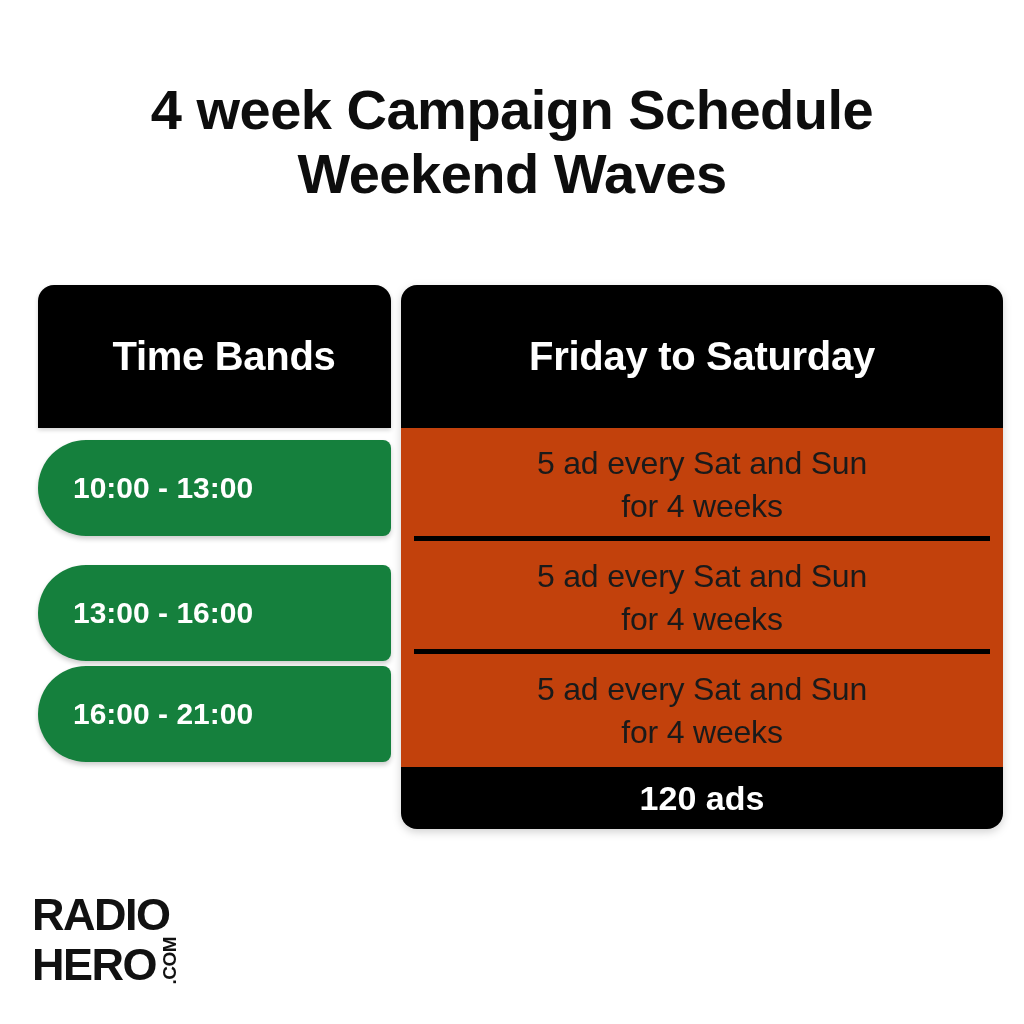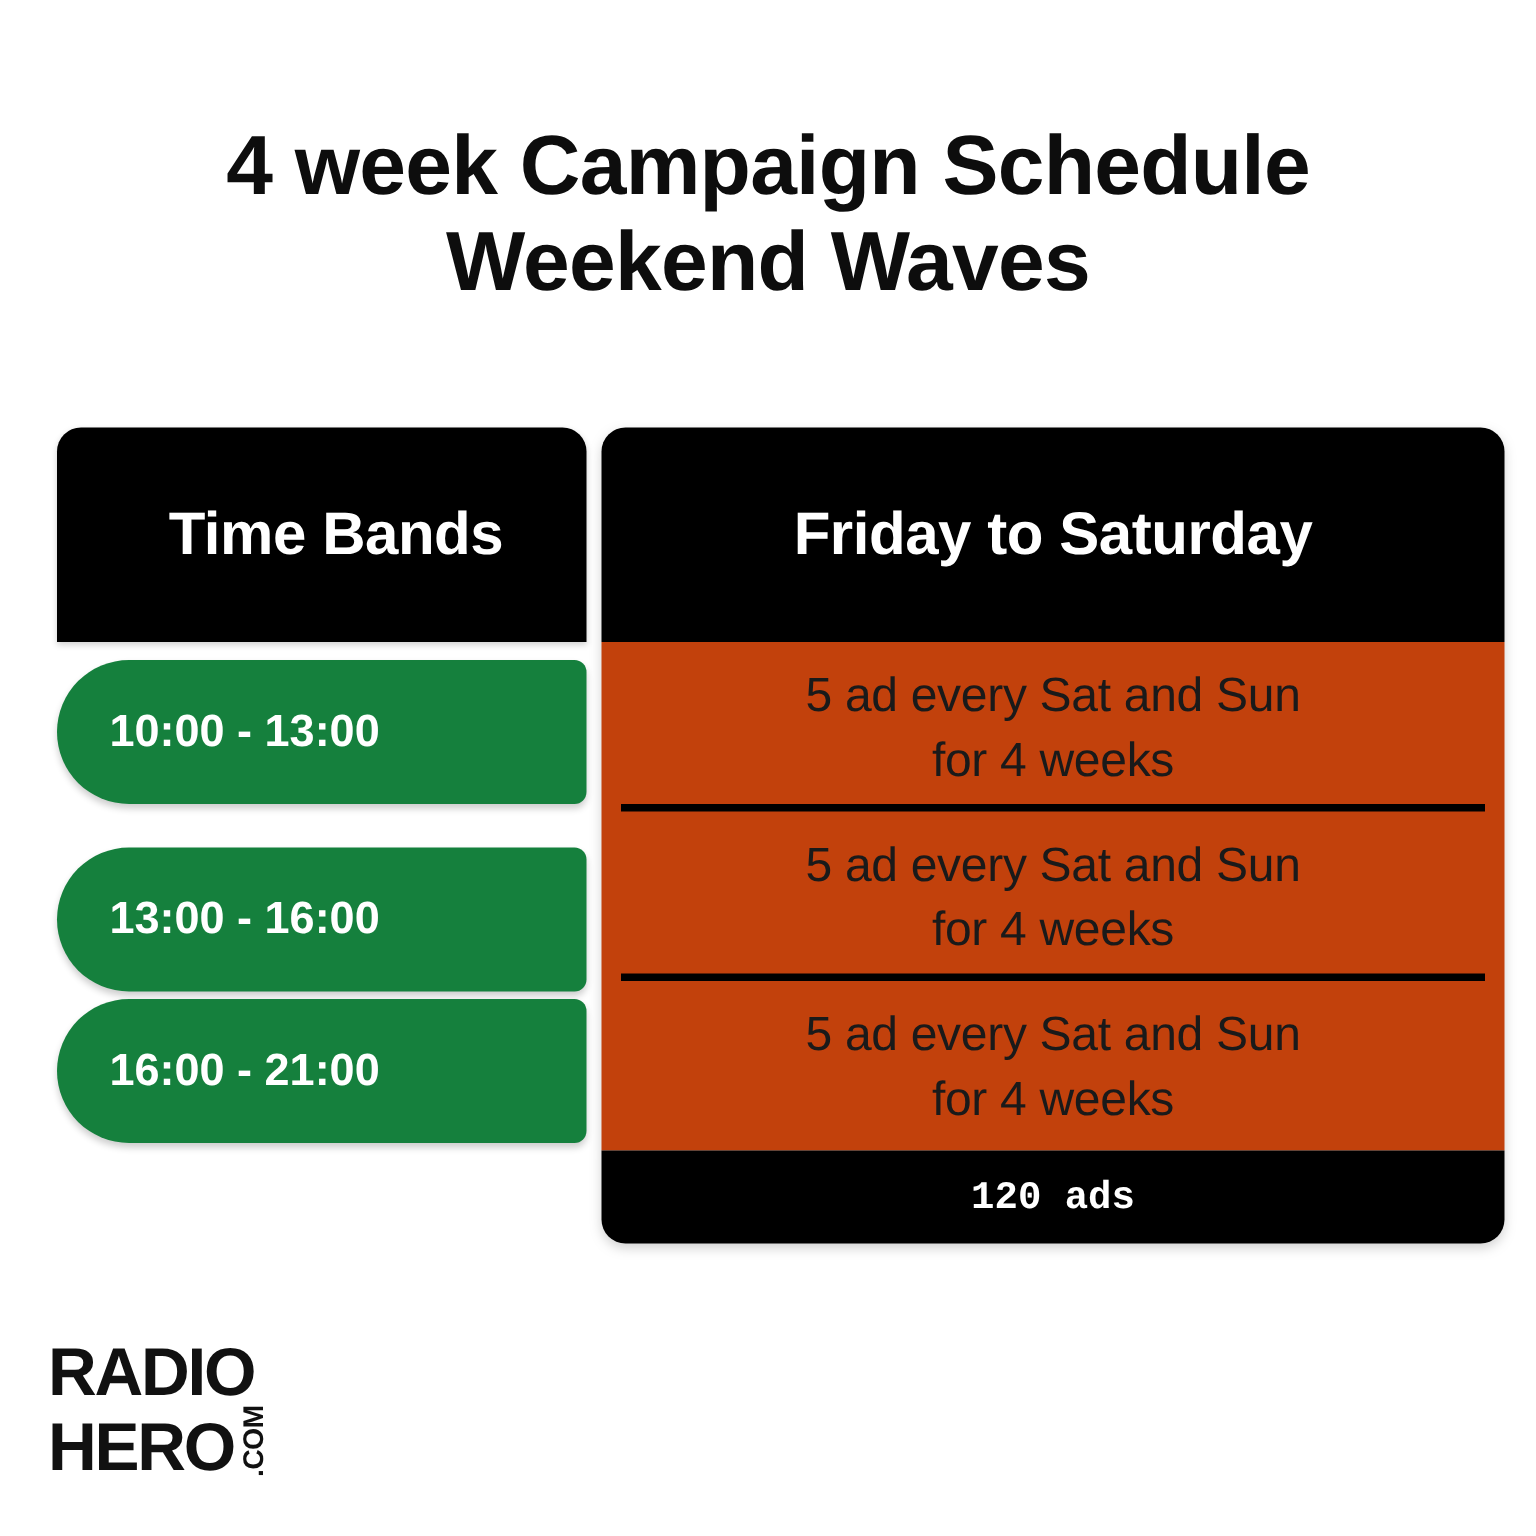--- a/index.html
+++ b/index.html
@@ -153,23 +153,22 @@
     width: 602px;
     height: 62px;
     background: #000000;
     border-radius: 0 0 16px 16px;
     display: flex;
     align-items: center;
     justify-content: center;
   }
   #day-total .total-text {
     color: #ffffff;
-    font-size: 26px;
-    font-weight: bold;
-    font-family: Liberation Mono, monospace;
+    font-size: 34px;
+    font-weight: bold;
   }
 
   
   #logo {
     position: absolute;
     left: 32px;
     top: 893px;
     width: 260px;
     height: 100px;
   }

